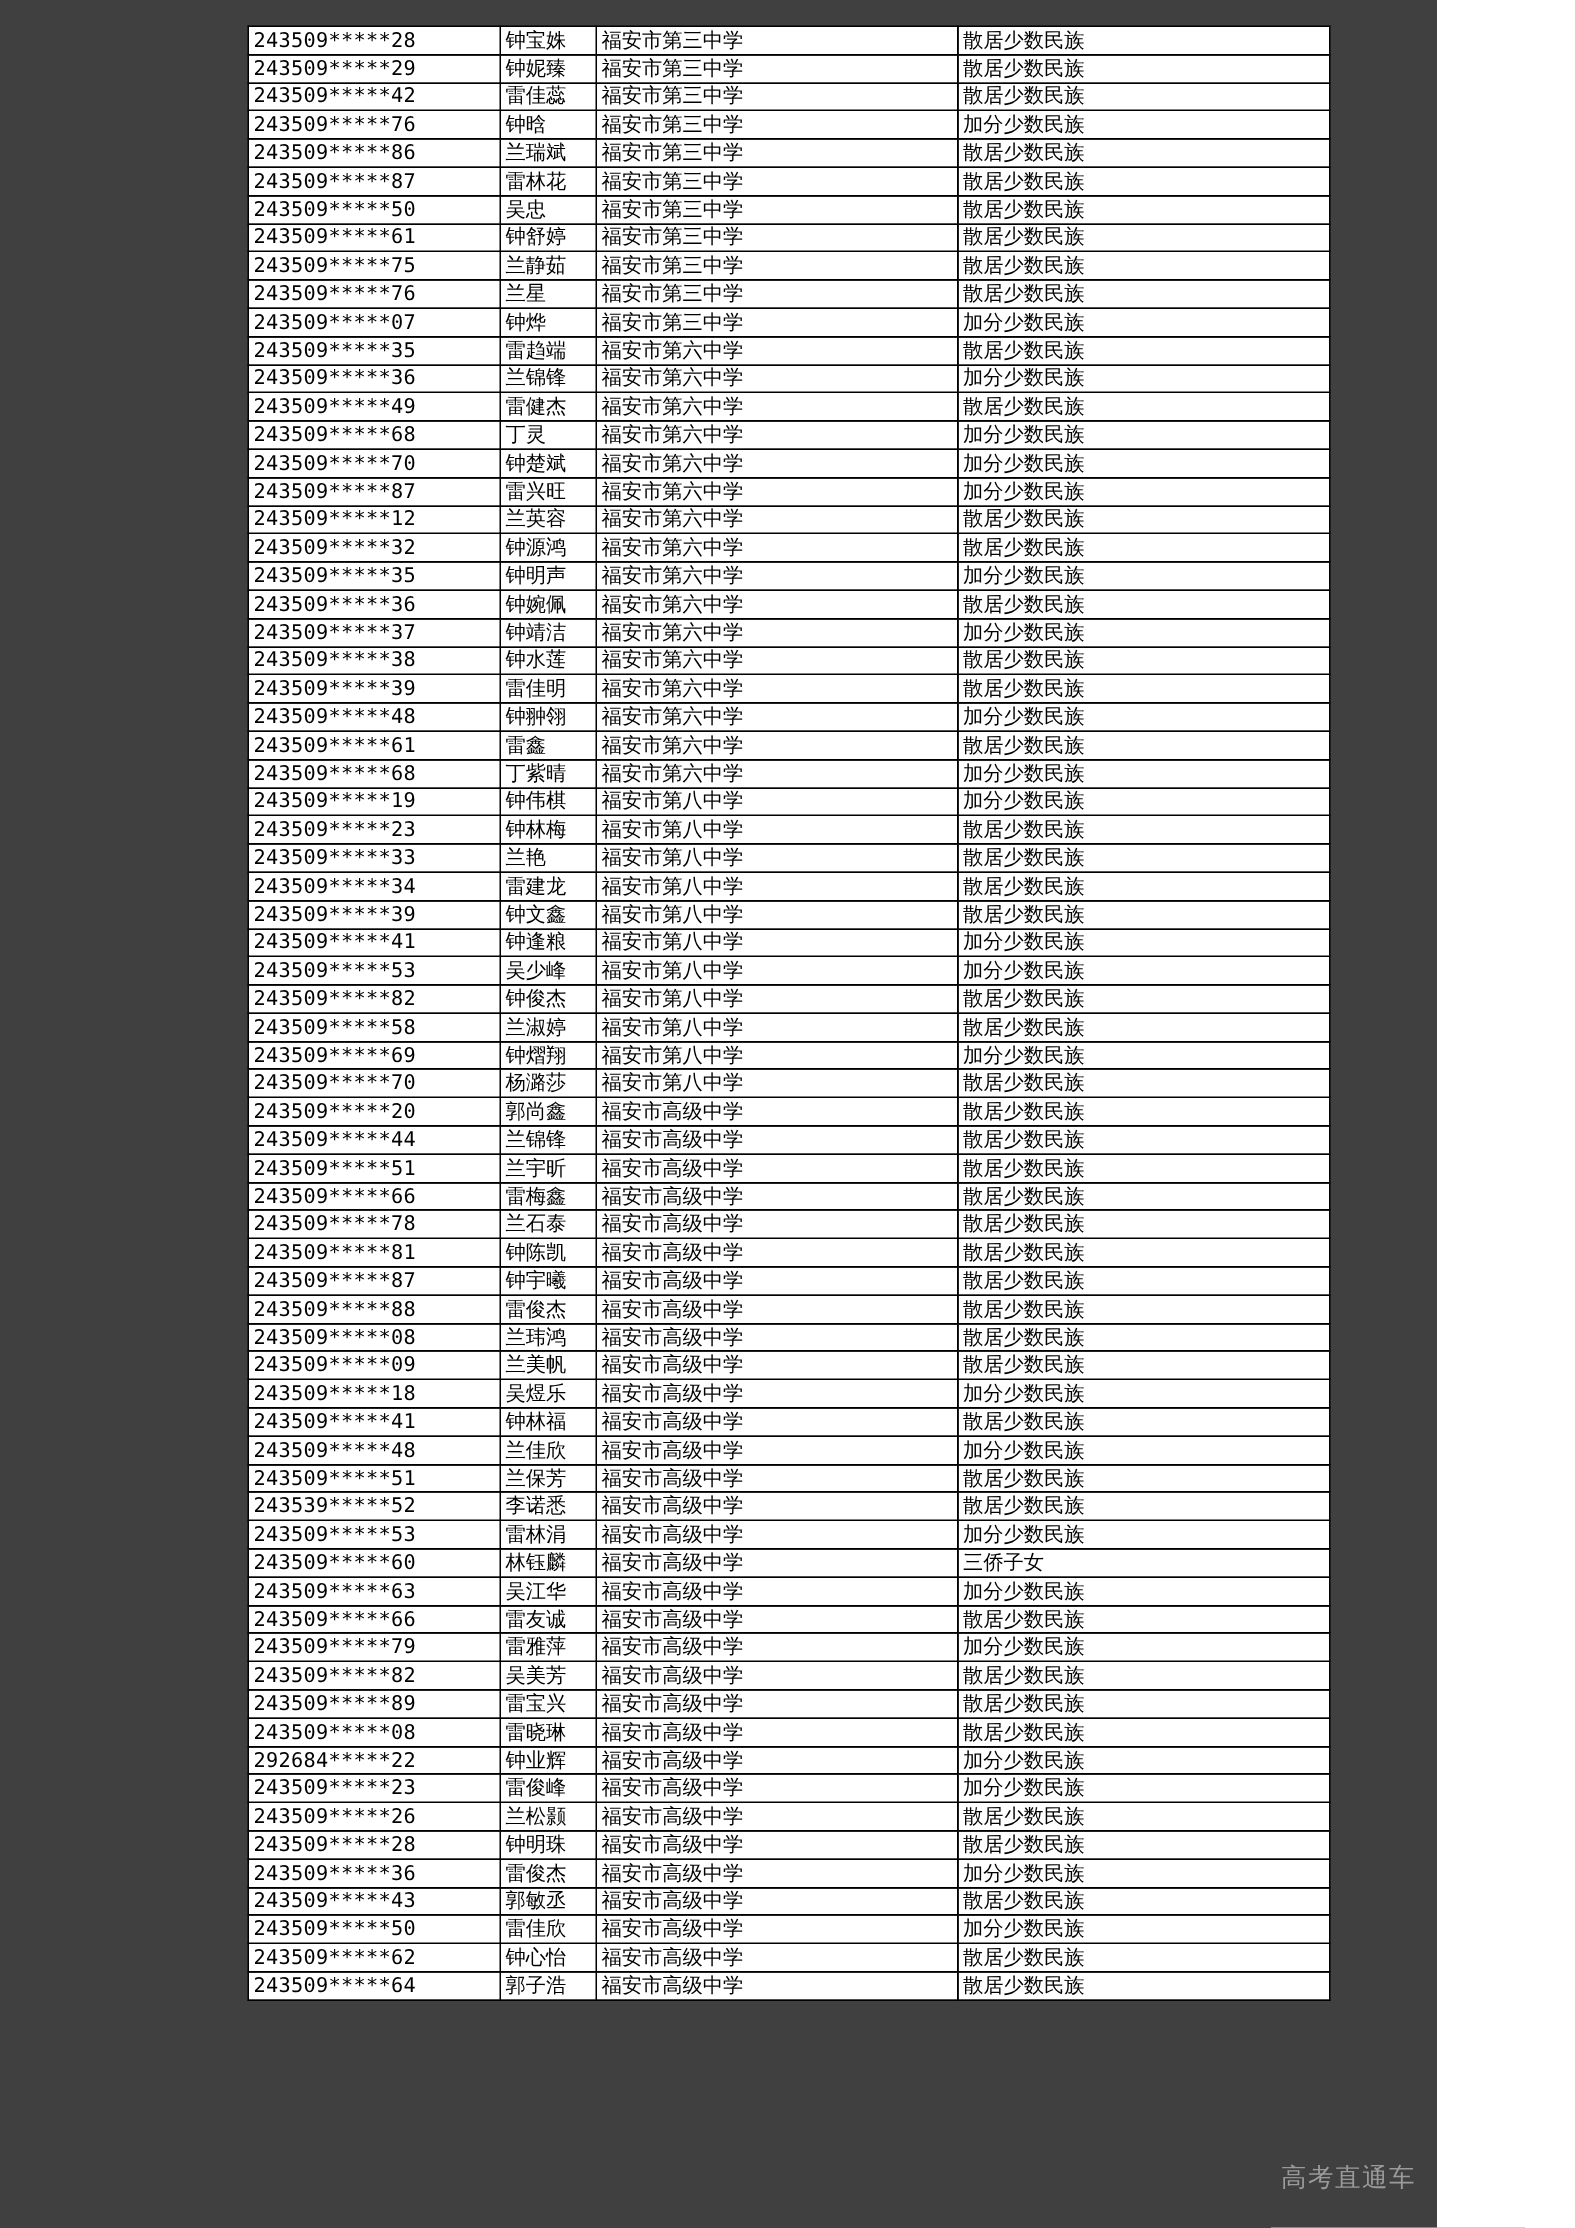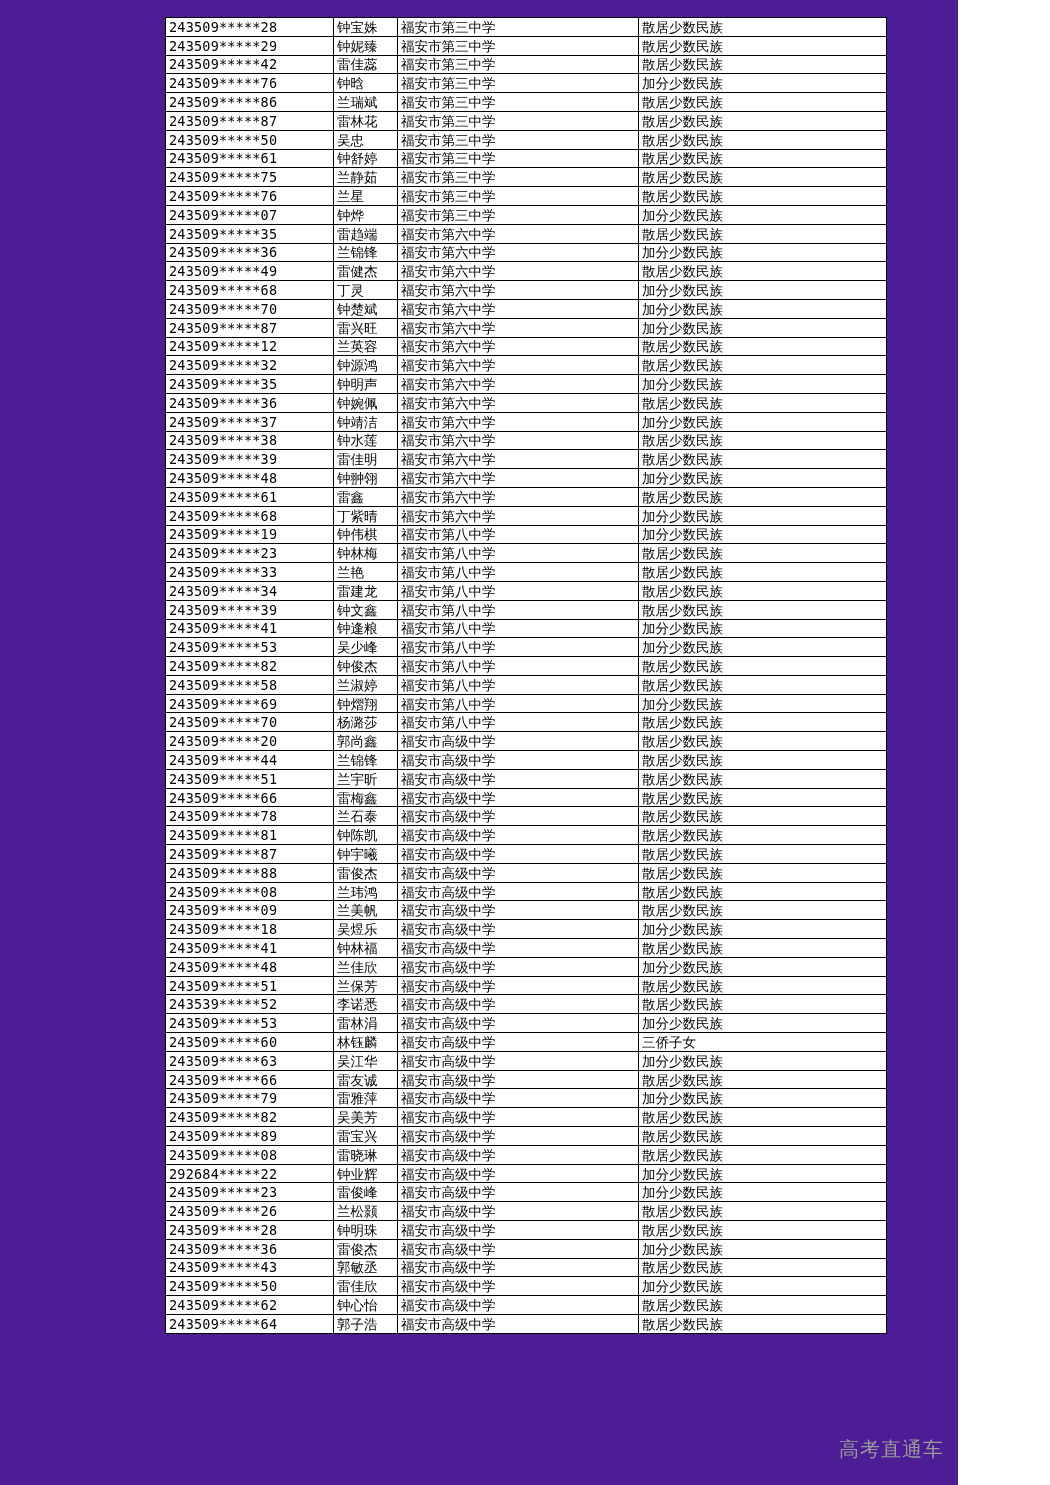--- a/index.html
+++ b/index.html
@@ -13,21 +13,21 @@
     position: relative;
     font-family: "Liberation Sans", "DejaVu Sans", sans-serif;
     overflow: hidden;
   }
 
   #page {
     position: absolute;
     left: 0; top: 0;
     width: 958px;
     height: 1485px;
-    background: #4c1d95;
+    background: #404040;
   }
 
   #roster-table {
     position: absolute;
     left: 165px;
     top: 17px;
     width: 721px;
     border-collapse: collapse;
     table-layout: fixed;
   }
@@ -59,21 +59,21 @@
   .cell-cn {
     font-family: "DejaVu Sans", "Liberation Sans", sans-serif;
     font-size: 13.5px;
   }
 
   #watermark {
     position: absolute;
     right: 14px;
     bottom: 22px;
     font-family: Liberation Sans, sans-serif;
-    font-size: 20px;
+    font-size: 17px;
     color: #9a9a9a;
     letter-spacing: 1px;
     white-space: nowrap;
     user-select: none;
   }
 </style>
 </head>
 <body>
 
 <div id="page">

